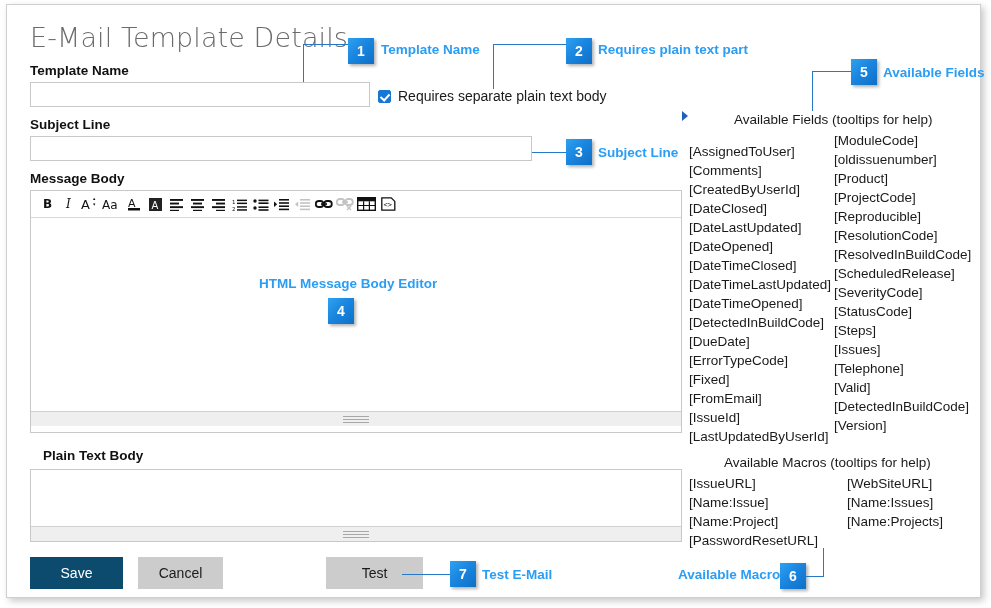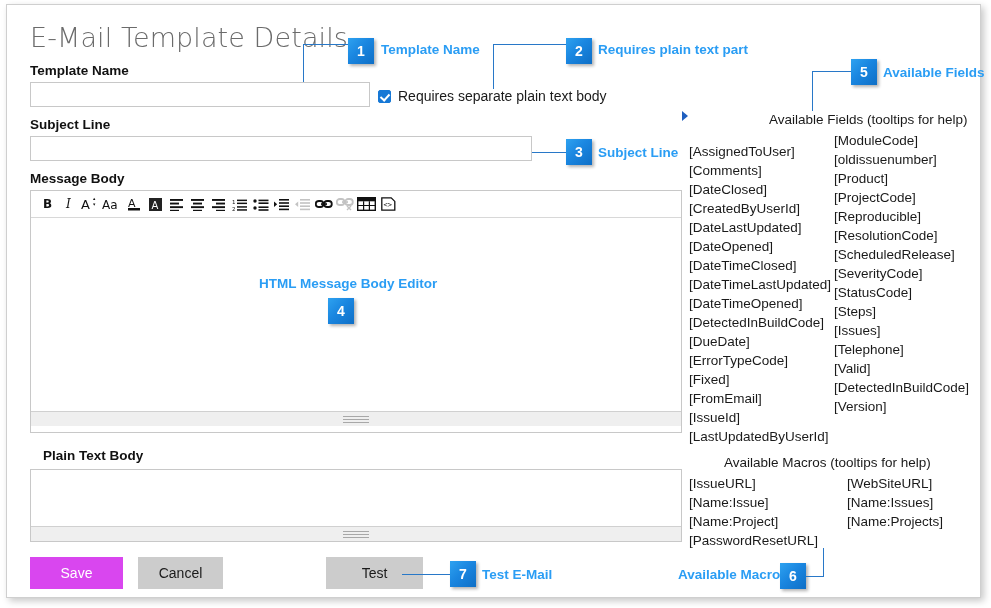--- a/index.html
+++ b/index.html
@@ -141,21 +141,21 @@
 
   
   .btn {
     height: 32px;
     display: flex; align-items: center; justify-content: center;
     font-size: 14px;
     box-sizing: border-box;
     cursor: default;
     border: none;
   }
-  .btn-primary { background: #d946ef; color: #ffffff; }
+  .btn-primary { background: #0c4a6e; color: #ffffff; }
   .btn-secondary { background: #cccccc; color: #1a1a1a; }
 
   
   .section-title {
     font-size: 13.5px;
     color: #1a1a1a;
     white-space: nowrap;
   }
   .tri {
     width: 0; height: 0;
@@ -371,27 +371,27 @@
       </div>
     </div>
 
     <div class="abs btn btn-primary" style="left:18px; top:557px; width:93px;">Save</div>
     <div class="abs btn btn-secondary" style="left:126px; top:557px; width:85px;">Cancel</div>
     <div class="abs btn btn-secondary" style="left:293px; top:557px; width:97px;margin-left:21px;">Test</div>
 
     <div class="abs" style="left:670px; top:111px;">
       <span class="tri" style="display:block;"></span>
     </div>
-    <div class="abs section-title" style="left:722px; top:112px;margin-left:35px;">Available Fields (tooltips for help)</div>
+    <div class="abs section-title" style="left:722px; top:112px;">Available Fields (tooltips for help)</div>
 
     <div class="tok-col" style="left:677px; top:131px;margin-top:11px;">
       <div class="tok">[AssignedToUser]</div>
       <div class="tok">[Comments]</div>
+      <div class="tok">[CreatedByUserId]</div>
       <div class="tok">[DateClosed]</div>
-      <div class="tok">[CreatedByUserId]</div>
       <div class="tok">[DateLastUpdated]</div>
       <div class="tok">[DateOpened]</div>
       <div class="tok">[DateTimeClosed]</div>
       <div class="tok">[DateTimeLastUpdated]</div>
       <div class="tok">[DateTimeOpened]</div>
       <div class="tok">[DetectedInBuildCode]</div>
       <div class="tok">[DueDate]</div>
       <div class="tok">[ErrorTypeCode]</div>
       <div class="tok">[Fixed]</div>
       <div class="tok">[FromEmail]</div>
@@ -399,20 +399,21 @@
       <div class="tok">[LastUpdatedByUserId]</div>
     </div>
 
     <div class="tok-col" style="left:822px; top:131px;">
       <div class="tok">[ModuleCode]</div>
       <div class="tok">[oldissuenumber]</div>
       <div class="tok">[Product]</div>
       <div class="tok">[ProjectCode]</div>
       <div class="tok">[Reproducible]</div>
       <div class="tok">[ResolutionCode]</div>
+      <div class="tok">[ResolvedInBuildCode]</div>
       <div class="tok">[ScheduledRelease]</div>
       <div class="tok">[SeverityCode]</div>
       <div class="tok">[StatusCode]</div>
       <div class="tok">[Steps]</div>
       <div class="tok">[Issues]</div>
       <div class="tok">[Telephone]</div>
       <div class="tok">[Valid]</div>
       <div class="tok">[DetectedInBuildCode]</div>
       <div class="tok">[Version]</div>
     </div>

